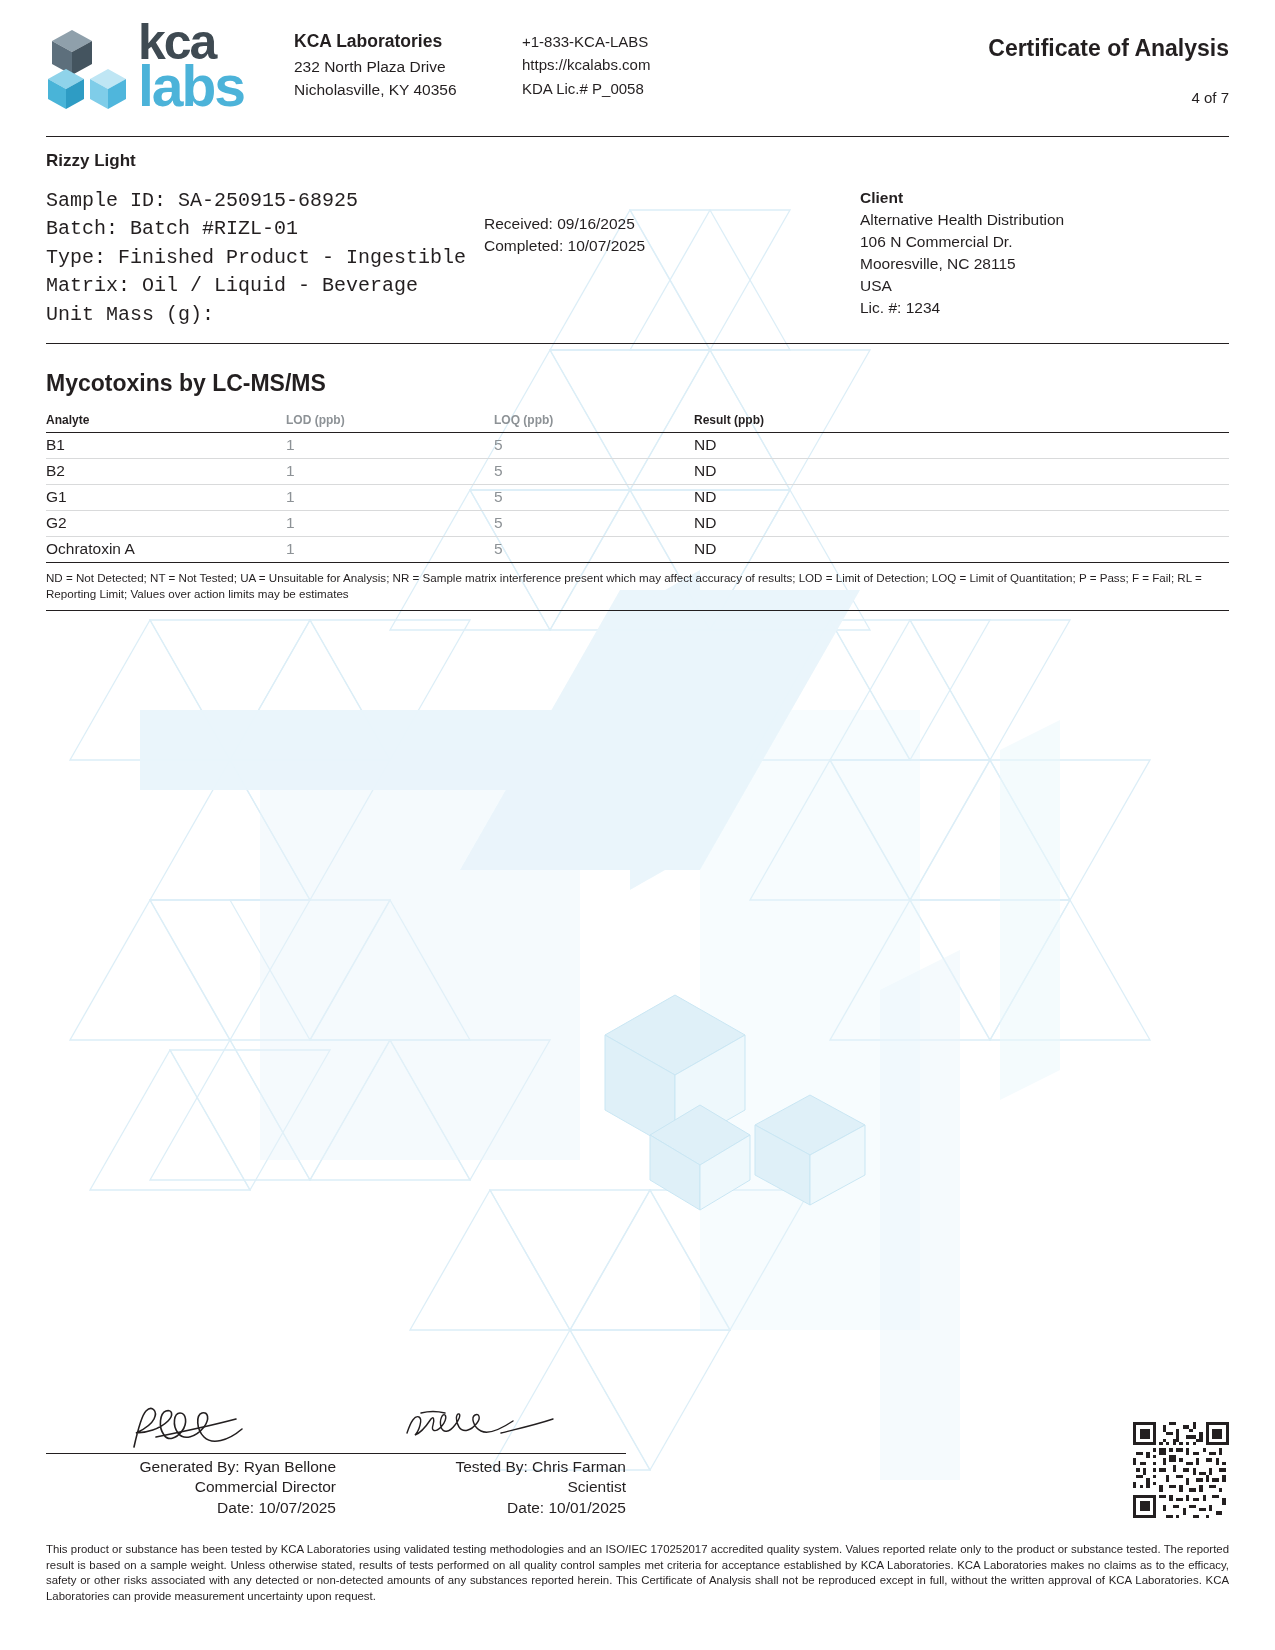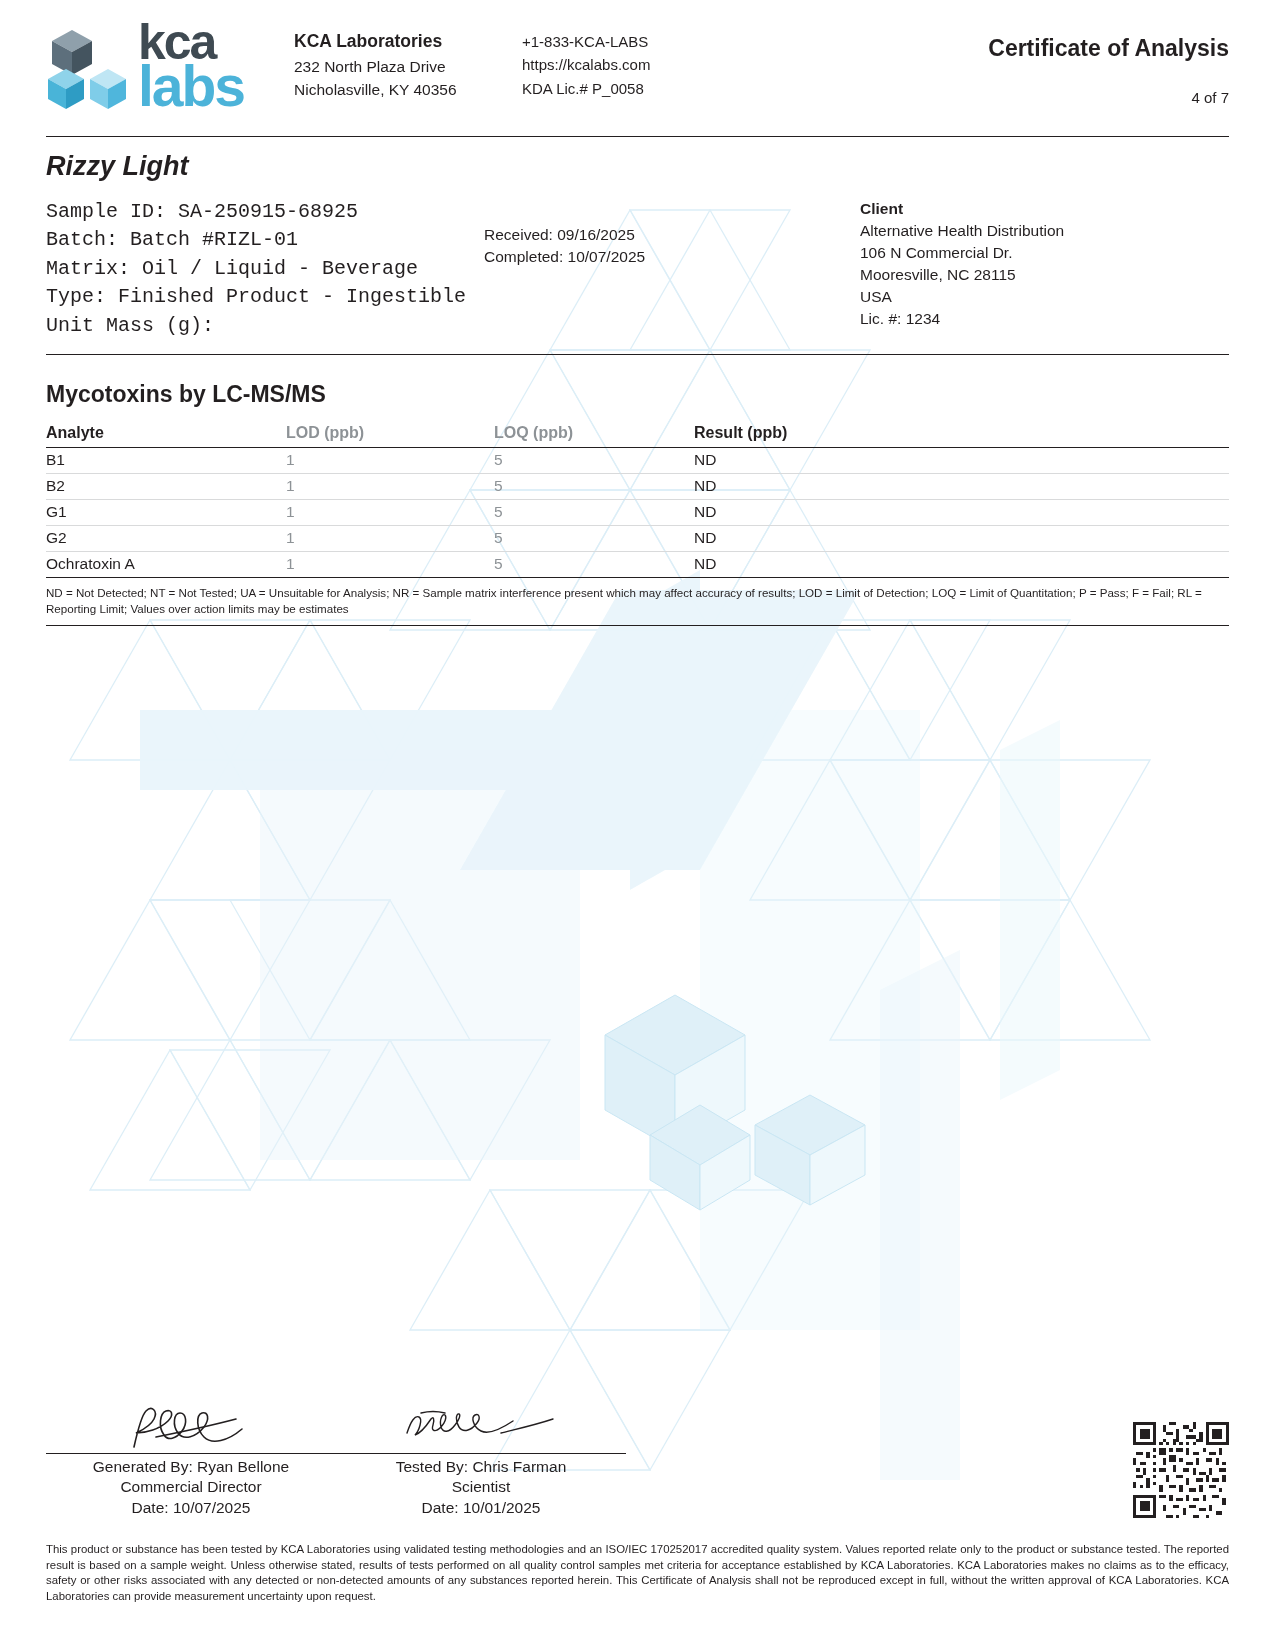--- a/index.html
+++ b/index.html
@@ -112,23 +112,22 @@
 
   
   .sample {
     position: relative;
     z-index: 2;
     padding-top: 14px;
     padding-bottom: 14px;
   }
   .sample h1 {
     margin: 0 0 16px 0;
-    font-size: 27px;
+    font-size: 17px;
     font-weight: bold;
-    font-style: italic;
   }
   .sample-cols {
     display: flex;
   }
   .col-a { flex: 0 0 438px; font-size: 20px; line-height: 1.42; font-family: Liberation Mono, monospace; }
   .col-b { flex: 0 0 376px; font-size: 15.5px; line-height: 1.42; padding-top: 26px;}
   .col-c { flex: 1 1 auto; font-size: 15.5px; line-height: 1.42; }
   .col-c .client-title { font-weight: bold; }
 
   
@@ -142,21 +141,21 @@
     font-size: 23px;
     font-weight: bold;
   }
   table.results {
     width: 100%;
     border-collapse: collapse;
     font-size: 15.5px;
   }
   table.results th {
     text-align: left;
-    font-size: 16px;
+    font-size: 12px;
     font-weight: bold;
     padding: 0 0 5px 0;
   }
   table.results thead tr {
     border-bottom: 1.3px solid #231f20;
   }
   table.results td {
     padding: 3.5px 0;
     border-bottom: 1px solid #d9dadb;
   }
@@ -183,21 +182,21 @@
     position: absolute;
     left: 46px;
     right: 46px;
     bottom: 132px;
     z-index: 2;
     display: flex;
     align-items: flex-end;
   }
   .sig {
     flex: 0 0 290px;
-    text-align: center;
+    text-align: right;
     position: relative;
   }
   .sig .scribble {
     height: 54px;
     display: flex;
     align-items: flex-end;
     justify-content: center;
   }
   .sig .line {
     border-top: 1.2px solid #231f20;
@@ -353,22 +352,22 @@
   </div>
 
   <div class="rule"></div>
 
   <div class="sample">
     <h1>Rizzy Light</h1>
     <div class="sample-cols">
       <div class="col-a">
         <div>Sample ID: SA-250915-68925</div>
         <div>Batch: Batch #RIZL-01</div>
+        <div>Type: Finished Product - Ingestible</div>
         <div>Matrix: Oil / Liquid - Beverage</div>
-        <div>Type: Finished Product - Ingestible</div>
         <div>Unit Mass (g):</div>
       </div>
       <div class="col-b">
         <div>Received: 09/16/2025</div>
         <div>Completed: 10/07/2025</div>
       </div>
       <div class="col-c">
         <div class="client-title">Client</div>
         <div>Alternative Health Distribution</div>
         <div>106 N Commercial Dr.</div>

